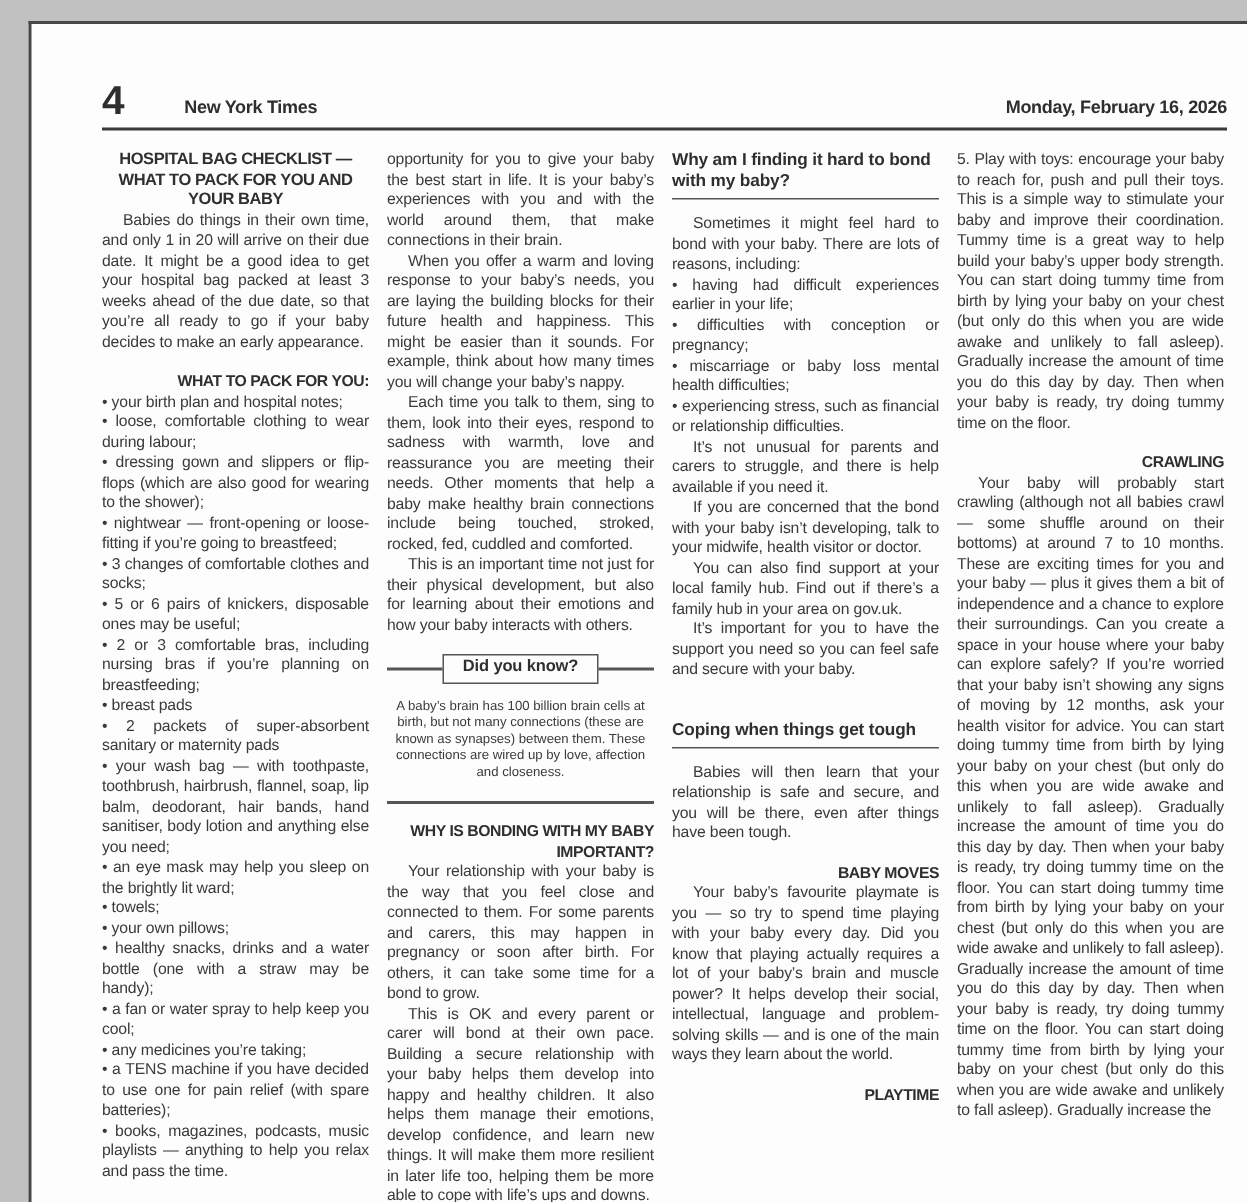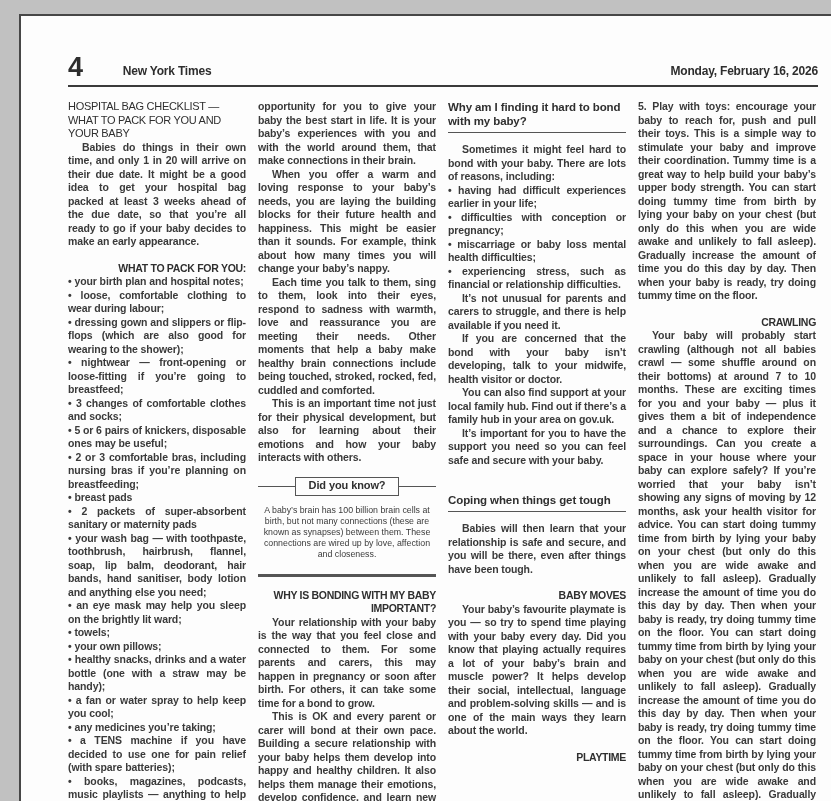--- a/index.html
+++ b/index.html
@@ -65,28 +65,28 @@
     align-items: flex-start;
   }
   .col {
     width: 178px;
     flex: 0 0 178px;
     font-size: 10.5px;
     line-height: 13.5px;
     letter-spacing: -0.1px;
     text-align: justify;
   }
-  .blk { margin: 0; font-weight: bold; }
+  .blk { margin: 0; }
   .h1 {
-    font-weight: normal;
+    font-weight: bold;
     font-size: 11px;
     line-height: 13.5px;
     letter-spacing: -0.3px;
     color: #2f2f2f;
-    text-align: left;
+    text-align: center;
   }
   .h {
     font-weight: bold;
     margin-top: 13px;
     letter-spacing: -0.3px;
     color: #2f2f2f;
     text-align: right;
   }
   .h2 {
     font-weight: bold;

